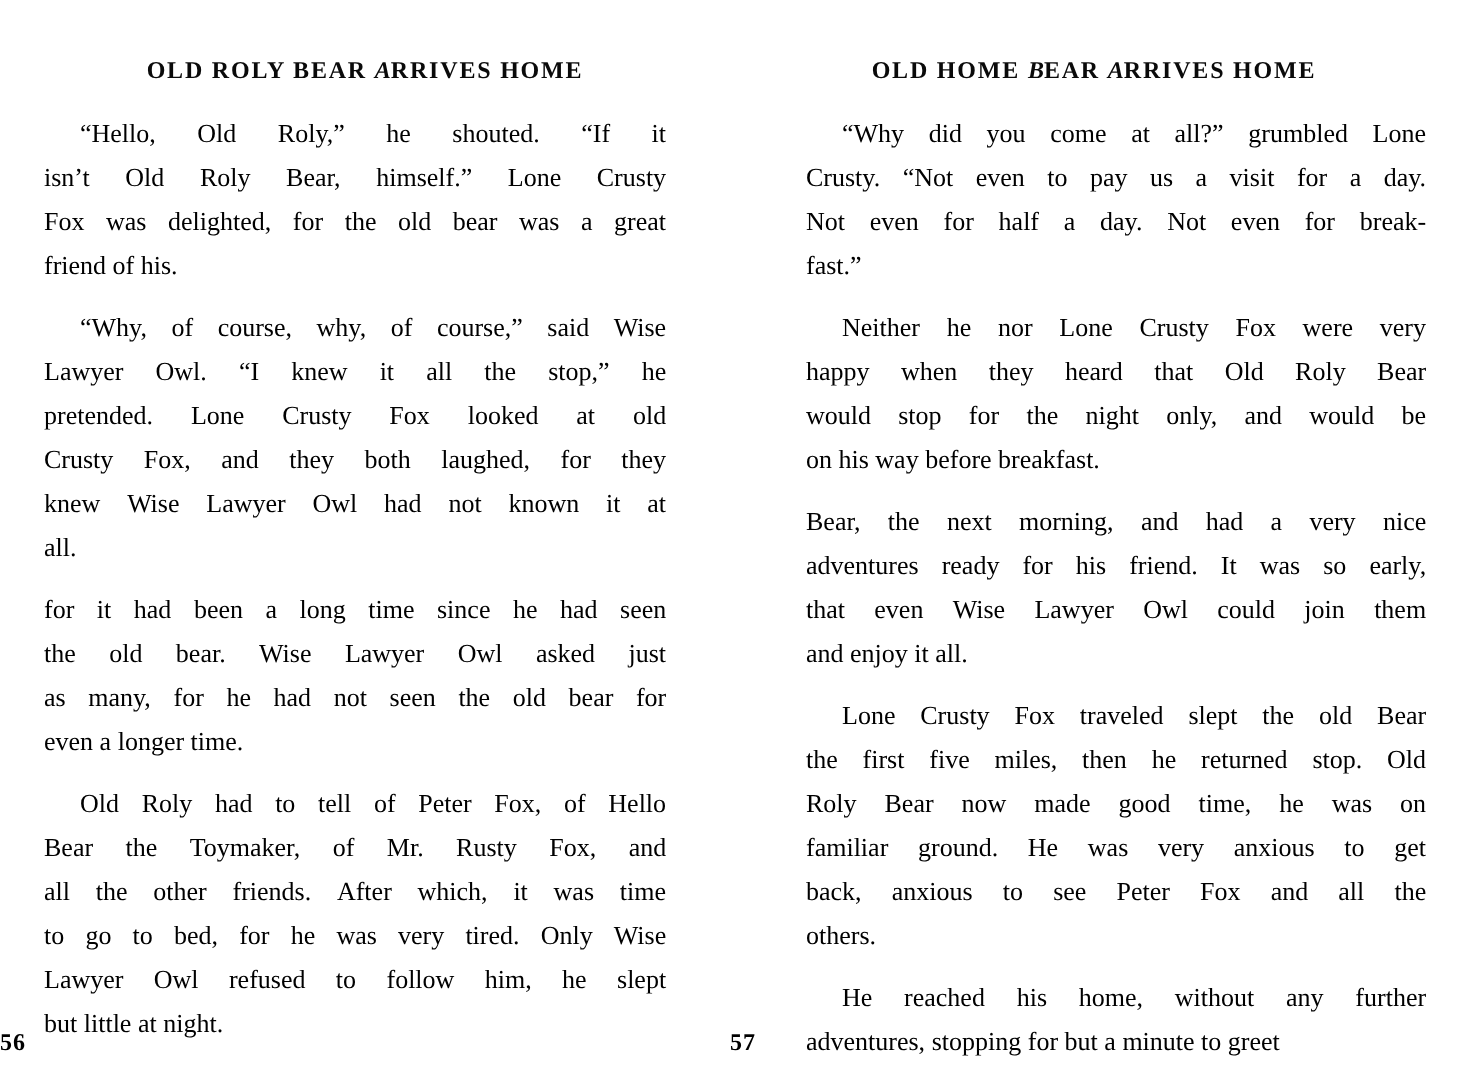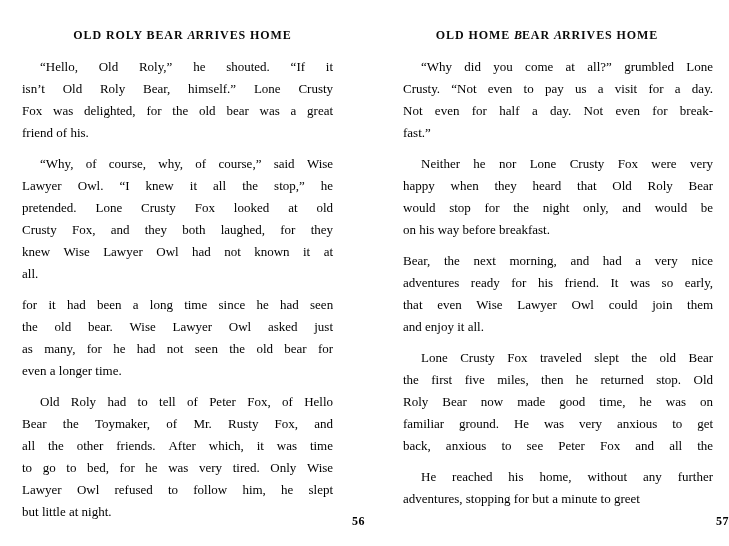--- a/index.html
+++ b/index.html
@@ -75,21 +75,21 @@
     text-align-last: left;
   }
 
   
   .ln > span.w { display: inline-block; }
 
   .folio {
     position: absolute;
     left: 0;
     right: 0;
-    text-align: right;
+    text-align: left;
     font-size: 12px;
     font-weight: 700;
     letter-spacing: 0.5px;
   }
   .page-left .folio  { top: 514px; }
   .page-right .folio { top: 514px; }
 </style>
 </head>
 <body>
 
@@ -150,20 +150,21 @@
           <div class="ln"><span class="w">adventures</span> <span class="w">ready</span> <span class="w">for</span> <span class="w">his</span> <span class="w">friend.</span> <span class="w">It</span> <span class="w">was</span> <span class="w">so</span> <span class="w">early,</span></div>
           <div class="ln"><span class="w">that</span> <span class="w">even</span> <span class="w">Wise</span> <span class="w">Lawyer</span> <span class="w">Owl</span> <span class="w">could</span> <span class="w">join</span> <span class="w">them</span></div>
           <div class="ln last"><span class="w">and</span> <span class="w">enjoy</span> <span class="w">it</span> <span class="w">all.</span></div>
         </div>
         <div class="para">
           <div class="ln"><span style="display: inline-block; width: 18px;"></span><span class="w">Lone</span> <span class="w">Crusty</span> <span class="w">Fox</span> <span class="w">traveled</span> <span class="w">slept</span> <span class="w">the</span> <span class="w">old</span> <span class="w">Bear</span></div>
           <div class="ln"><span class="w">the</span> <span class="w">first</span> <span class="w">five</span> <span class="w">miles,</span> <span class="w">then</span> <span class="w">he</span> <span class="w">returned</span> <span class="w">stop.</span> <span class="w">Old</span></div>
           <div class="ln"><span class="w">Roly</span> <span class="w">Bear</span> <span class="w">now</span> <span class="w">made</span> <span class="w">good</span> <span class="w">time,</span> <span class="w">he</span> <span class="w">was</span> <span class="w">on</span></div>
           <div class="ln"><span class="w">familiar</span> <span class="w">ground.</span> <span class="w">He</span> <span class="w">was</span> <span class="w">very</span> <span class="w">anxious</span> <span class="w">to</span> <span class="w">get</span></div>
           <div class="ln"><span class="w">back,</span> <span class="w">anxious</span> <span class="w">to</span> <span class="w">see</span> <span class="w">Peter</span> <span class="w">Fox</span> <span class="w">and</span> <span class="w">all</span> <span class="w">the</span></div>
+          <div class="ln last"><span class="w">others.</span></div>
         </div>
         <div class="para">
           <div class="ln"><span style="display: inline-block; width: 18px;"></span><span class="w">He</span> <span class="w">reached</span> <span class="w">his</span> <span class="w">home,</span> <span class="w">without</span> <span class="w">any</span> <span class="w">further</span></div>
           <div class="ln last"><span class="w">adventures,</span> <span class="w">stopping</span> <span class="w">for</span> <span class="w">but</span> <span class="w">a</span> <span class="w">minute</span> <span class="w">to</span> <span class="w">greet</span></div>
         </div>
       </div>
     <div class="folio">57</div>
   </div>
 
 </div>

